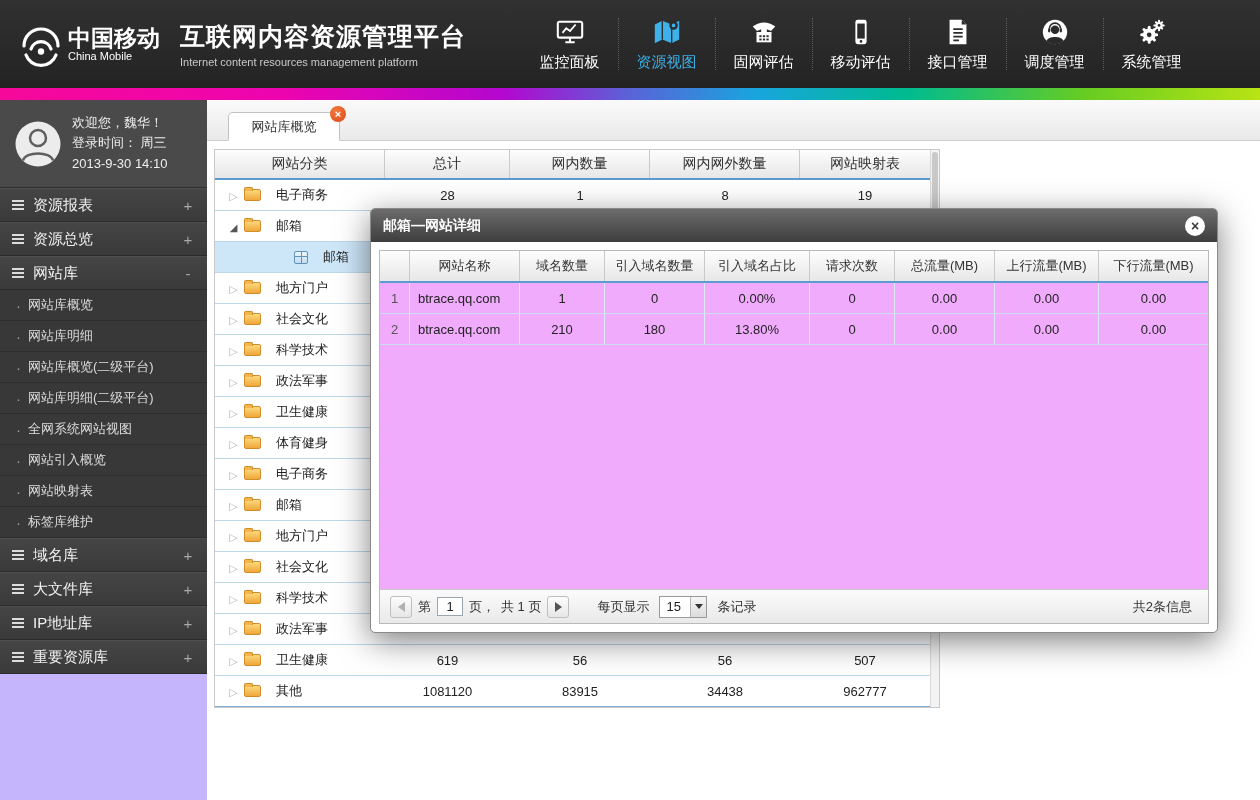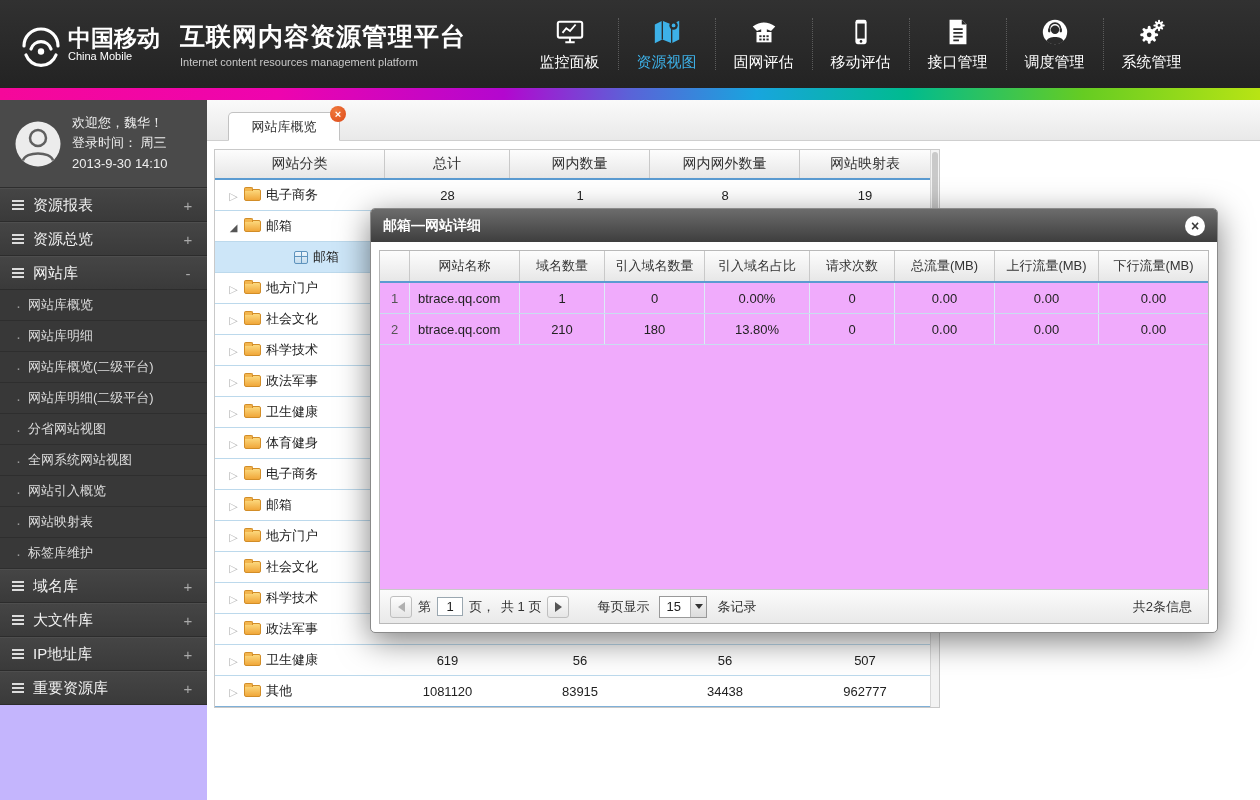--- a/index.html
+++ b/index.html
@@ -64,21 +64,21 @@
   .marker.collapsed::before{content:"▷";color:#b3b3b3;font-size:11px}
   .marker.expanded::before{content:"◢";color:#555;font-size:10px}
   .marker.none::before{content:""}
   .folder{position:relative;width:17px;height:12px;background:linear-gradient(#fcd97e,#f0a73a);border:1px solid #d28d27;border-radius:2px;flex:0 0 auto}
   .folder::before{content:"";position:absolute;top:-3px;left:-1px;width:7px;height:3px;background:#f3b64e;border:1px solid #d28d27;border-bottom:none;border-radius:2px 2px 0 0}
   .lvl2 .folder{width:14px;height:13px;border:1px solid #5e93bd;border-radius:2px;background:
     linear-gradient(#5e93bd,#5e93bd) 0 4px/100% 1px no-repeat,
     linear-gradient(#5e93bd,#5e93bd) 6px 0/1px 100% no-repeat,
     linear-gradient(#eef6fc,#c3dcee)}
   .lvl2 .folder::before{display:none}
-  .tree-label{margin-left:5px}
+  .tree-label{margin-left:15px}
   .num{display:flex;align-items:center;justify-content:center;font-size:13px;color:#222}
   .vscroll{position:relative;width:9px;background:#f3f3f3;border-left:1px solid #d8d8d8}
   .vthumb{position:absolute;left:1px;top:2px;width:6px;height:150px;background:#c9c9c9;border-radius:3px}
 
   
   .modal{position:absolute;left:370px;top:208px;width:848px;height:425px;background:#fff;border:1px solid #8a8a8a;border-radius:5px;box-shadow:0 8px 32px rgba(0,0,0,.5);z-index:50}
   .modal-head{height:33px;background:linear-gradient(#6c6c6c,#3e3e3e);border-radius:4px 4px 0 0;display:flex;align-items:center;padding:0 12px}
   .modal-title{color:#fff;font-size:14px;font-weight:bold}
   .modal-close{margin-left:auto;width:20px;height:20px;border-radius:50%;background:#fff;color:#3a3a3a;display:flex;align-items:center;justify-content:center;font-size:14px;font-weight:bold;cursor:pointer}
   #dgrid{position:absolute;left:8px;right:8px;top:41px;bottom:8px;border:1px solid #b9b9b9;background:#f0abfc;display:flex;flex-direction:column}
@@ -267,24 +267,20 @@
         <div class="m-sub">
     <span class="dot"></span>
     <span class="m-label">网站库概览(二级平台)</span>
   </div>
         <div class="m-sub">
     <span class="dot"></span>
     <span class="m-label">网站库明细(二级平台)</span>
   </div>
         <div class="m-sub">
     <span class="dot"></span>
-    <span class="m-label">分省网站视图</span>
-  </div>
-        <div class="m-sub">
-    <span class="dot"></span>
     <span class="m-label">全网系统网站视图</span>
   </div>
         <div class="m-sub">
     <span class="dot"></span>
     <span class="m-label">网站引入概览</span>
   </div>
         <div class="m-sub">
     <span class="dot"></span>
     <span class="m-label">网站映射表</span>
   </div>

